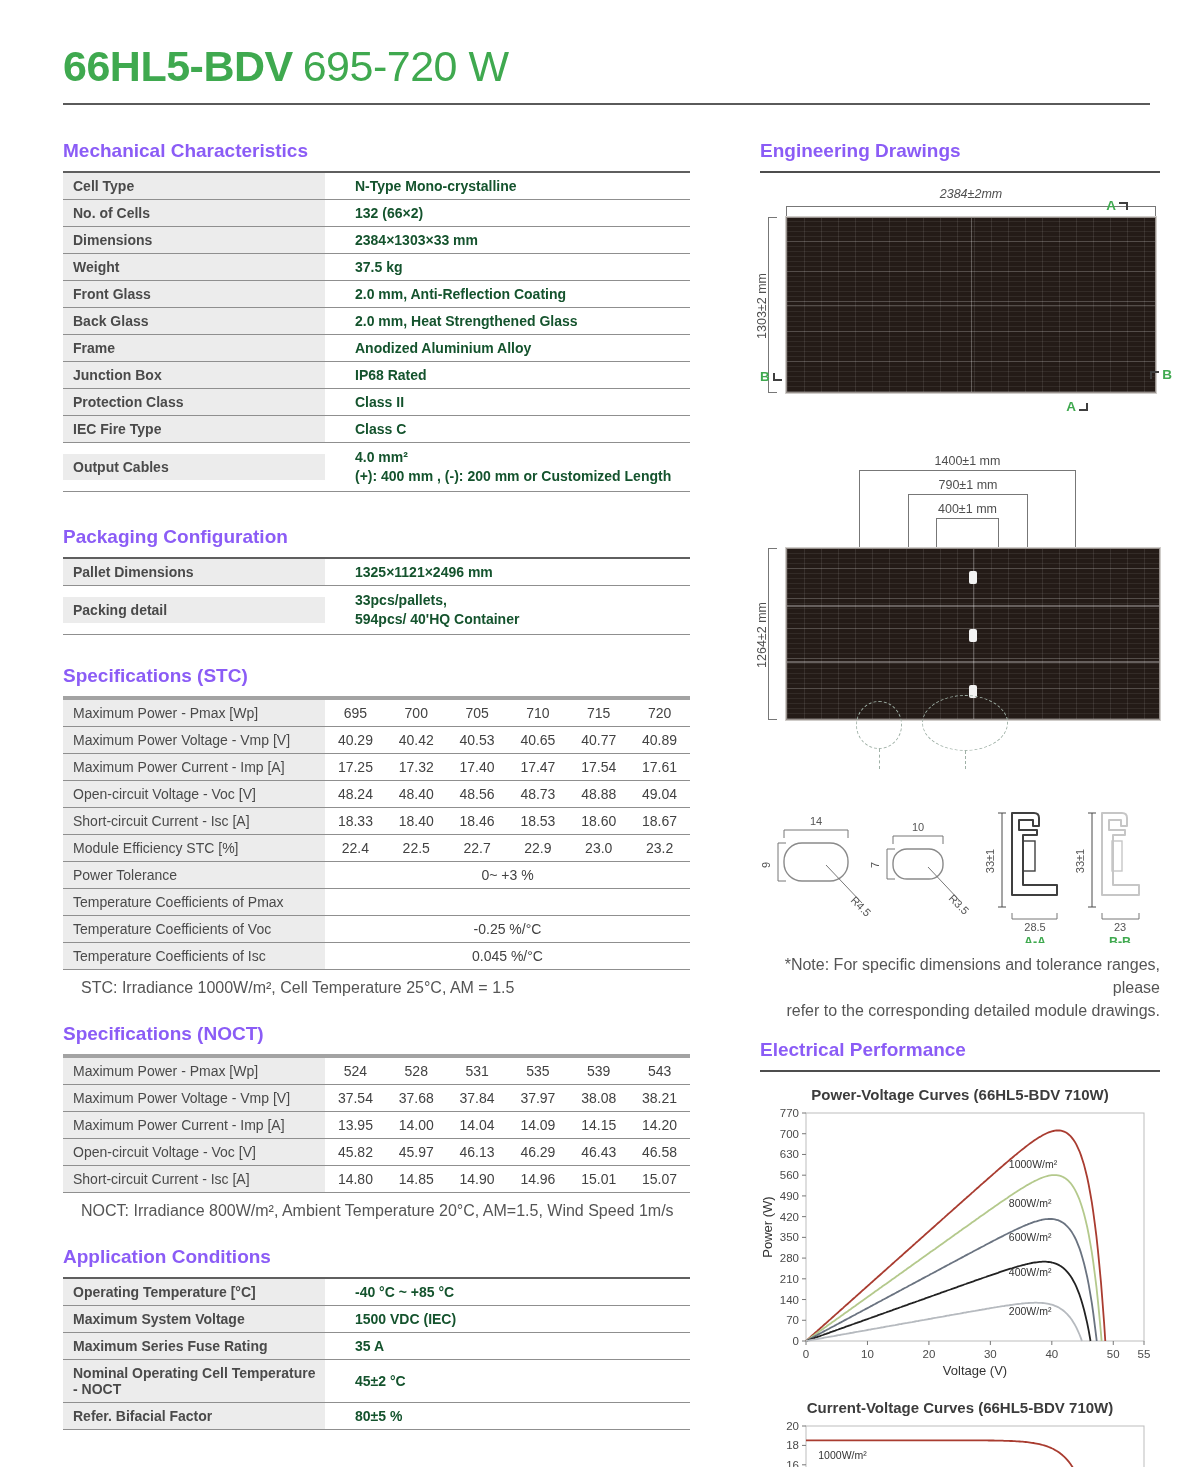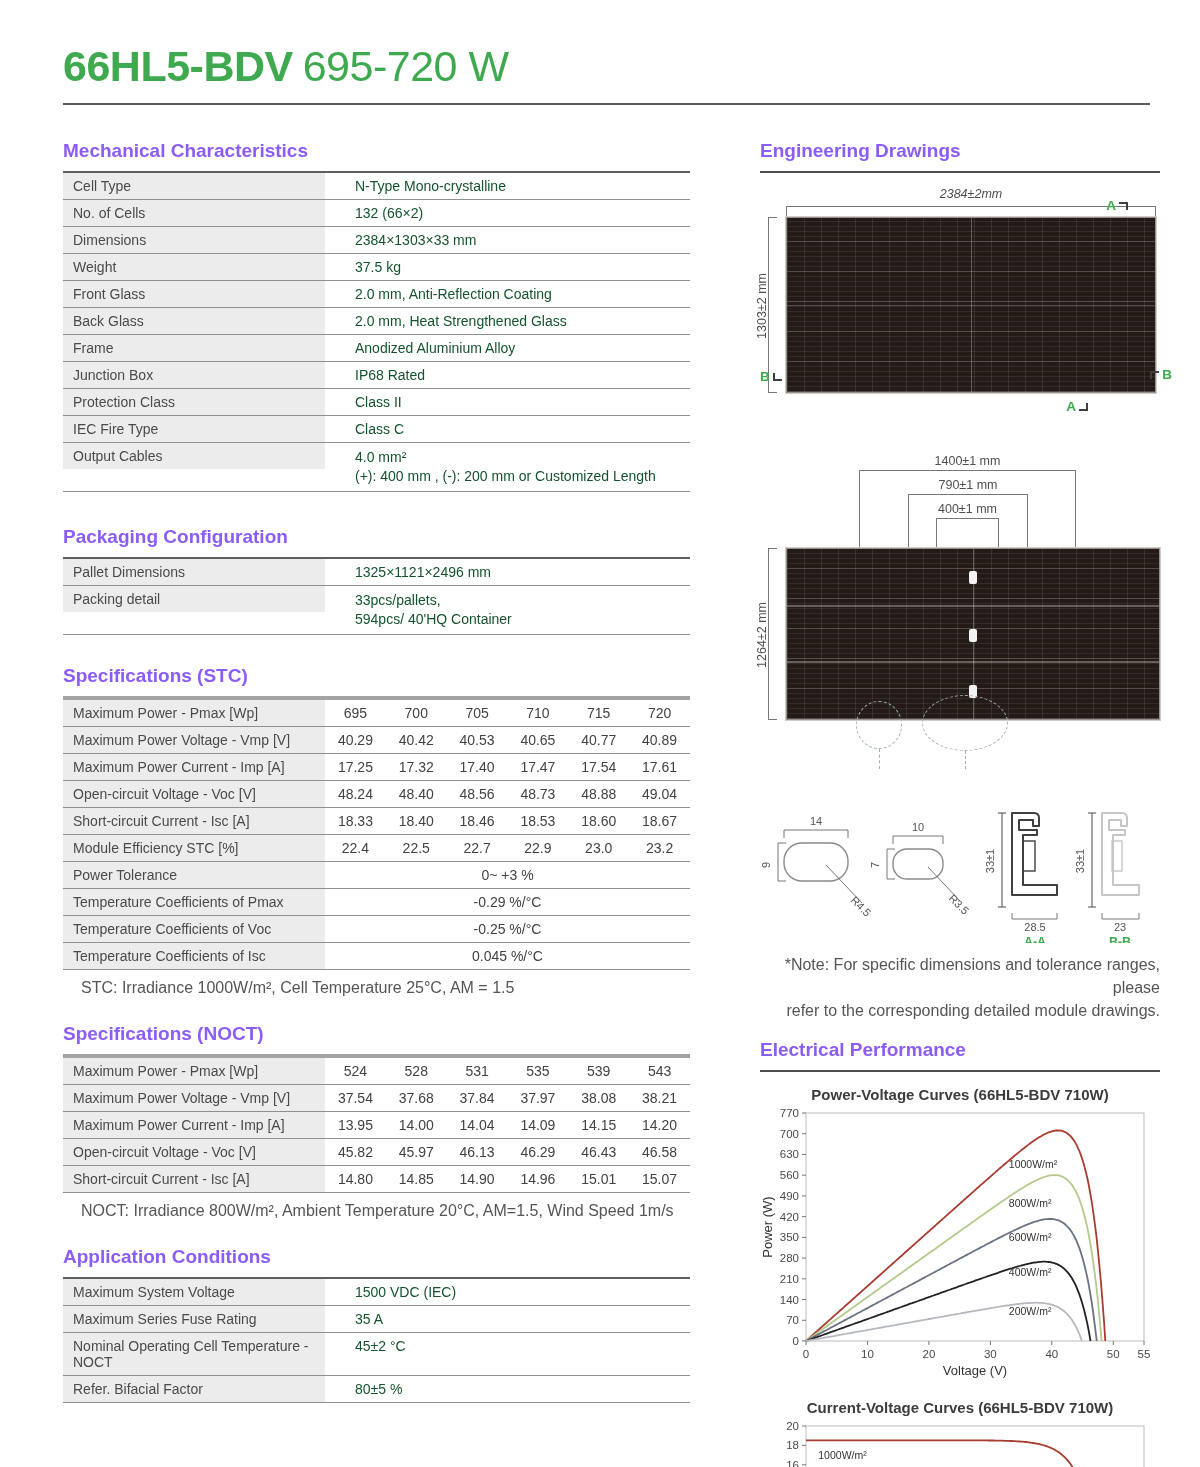--- a/index.html
+++ b/index.html
@@ -16,21 +16,21 @@
 
   
   .col-left  { position:absolute; left:63px;  top:140px; width:627px; }
   .col-right { position:absolute; left:760px; top:140px; width:400px; }
 
   .sec-heading { font-size:19px; font-weight:700; color:#8b5cf6; margin-bottom:9px; }
   .heading-rule { border-top:2px solid #4e4e4e; margin:4px 0 14px 0; }
 
   
   .kv-table { width:100%; border-top:2px solid #5f5f5f; font-size:14px; }
-  .t-row { display:flex; border-bottom:1px solid #8f8f8f; min-height:27px; align-items:flex-start; }
+  .t-row { display:flex; border-bottom:1px solid #8f8f8f; min-height:27px; align-items:center;font-weight:bold; }
   .t-label { width:262px; background:#ececec; padding:5px 8px 5px 10px; display:flex; align-items:center; color:#4a4a4a; }
   .t-value { flex:1; padding:5px 8px 5px 30px; display:flex; flex-direction:column; justify-content:center; color:#14532d; }
   .t-value .vline2 { line-height:1.35; }
 
   
   .spec-table { width:100%; border-top:4px solid #a3a3a3; font-size:14px; }
   .s-row { display:flex; border-bottom:1px solid #8f8f8f; min-height:27px; align-items:stretch; }
   .s-label { width:262px; background:#ececec; padding:5px 4px 5px 10px; display:flex; align-items:center; color:#4a4a4a; }
   .s-vals { flex:1; display:flex; }
   .s-val { flex:1; display:flex; align-items:center; justify-content:center; color:#424242; }
@@ -250,21 +250,20 @@
               <div class="s-val">23.0</div>
               <div class="s-val">23.2</div>
             </div>
           </div>
           <div class="s-row">
             <div class="s-label">Power Tolerance</div>
             <div class="s-span">0~ +3 %</div>
           </div>
           <div class="s-row">
             <div class="s-label">Temperature Coefficients of Pmax</div>
-            <div class="s-span">-0.29 %/°C</div>
           </div>
           <div class="s-row">
             <div class="s-label">Temperature Coefficients of Voc</div>
             <div class="s-span">-0.25 %/°C</div>
           </div>
           <div class="s-row">
             <div class="s-label">Temperature Coefficients of Isc</div>
             <div class="s-span">0.045 %/°C</div>
           </div>
         </div>
@@ -329,20 +328,24 @@
               <div class="s-val">15.07</div>
             </div>
           </div>
         </div>
       <div class="footnote">NOCT: Irradiance 800W/m², Ambient Temperature 20°C, AM=1.5, Wind Speed 1m/s</div>
     </div>
 
     <div>
       <div class="sec-heading">Application Conditions</div>
       <div class="kv-table">
+          <div class="t-row">
+            <div class="t-label">Operating Temperature [°C]</div>
+            <div class="t-value">-40 °C ~ +85 °C</div>
+          </div>
           <div class="t-row">
             <div class="t-label">Maximum System Voltage</div>
             <div class="t-value">1500 VDC (IEC)</div>
           </div>
           <div class="t-row">
             <div class="t-label">Maximum Series Fuse Rating</div>
             <div class="t-value">35 A</div>
           </div>
           <div class="t-row">
             <div class="t-label">Nominal Operating Cell Temperature - NOCT</div>

